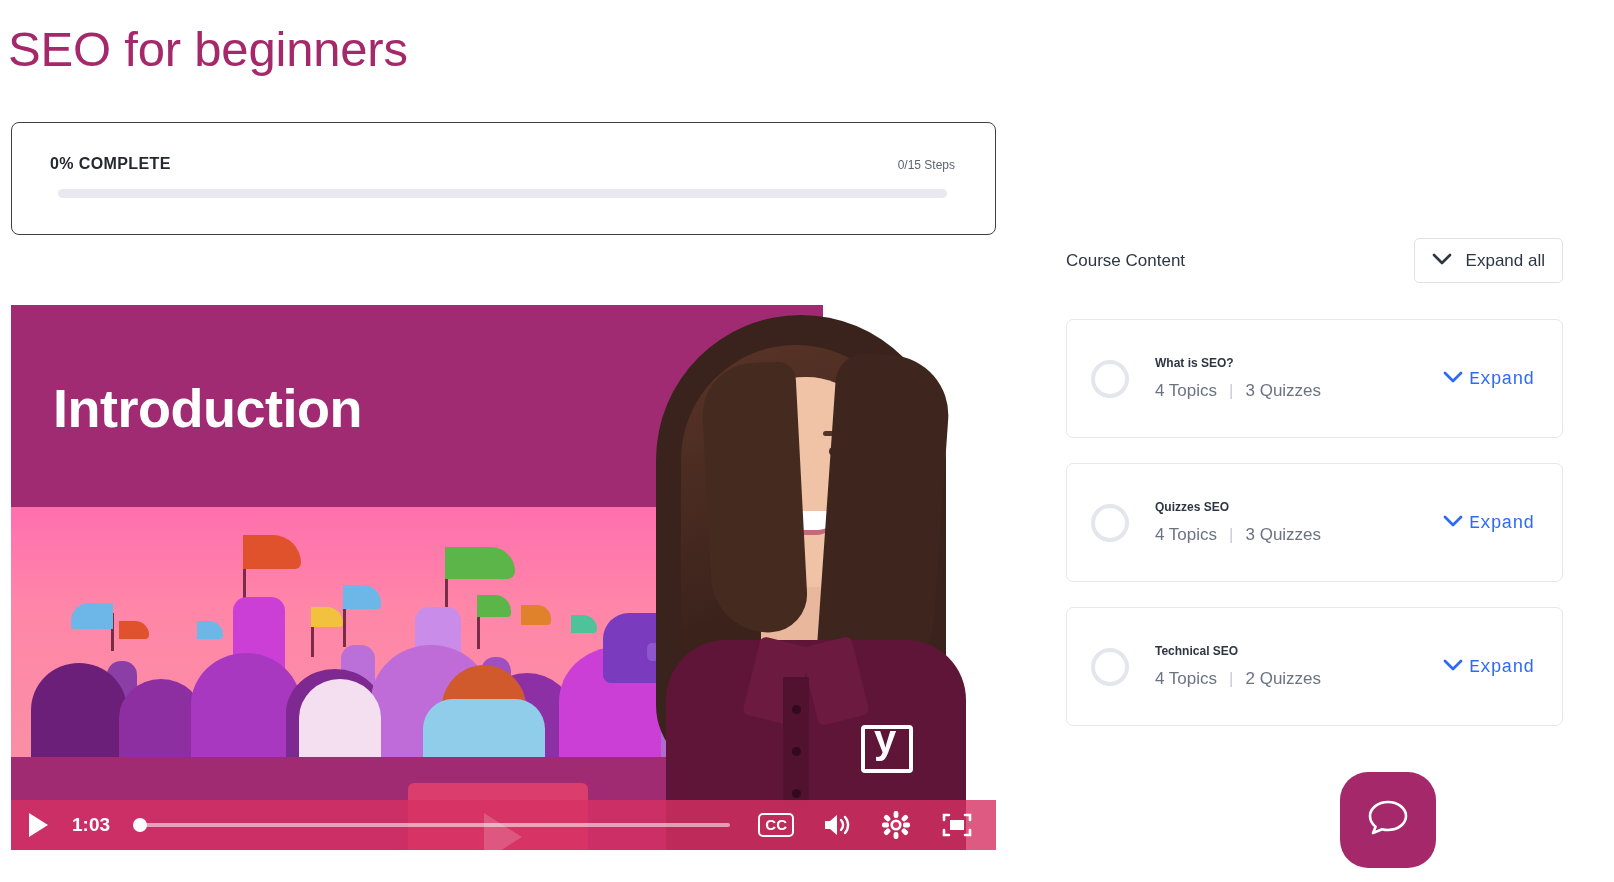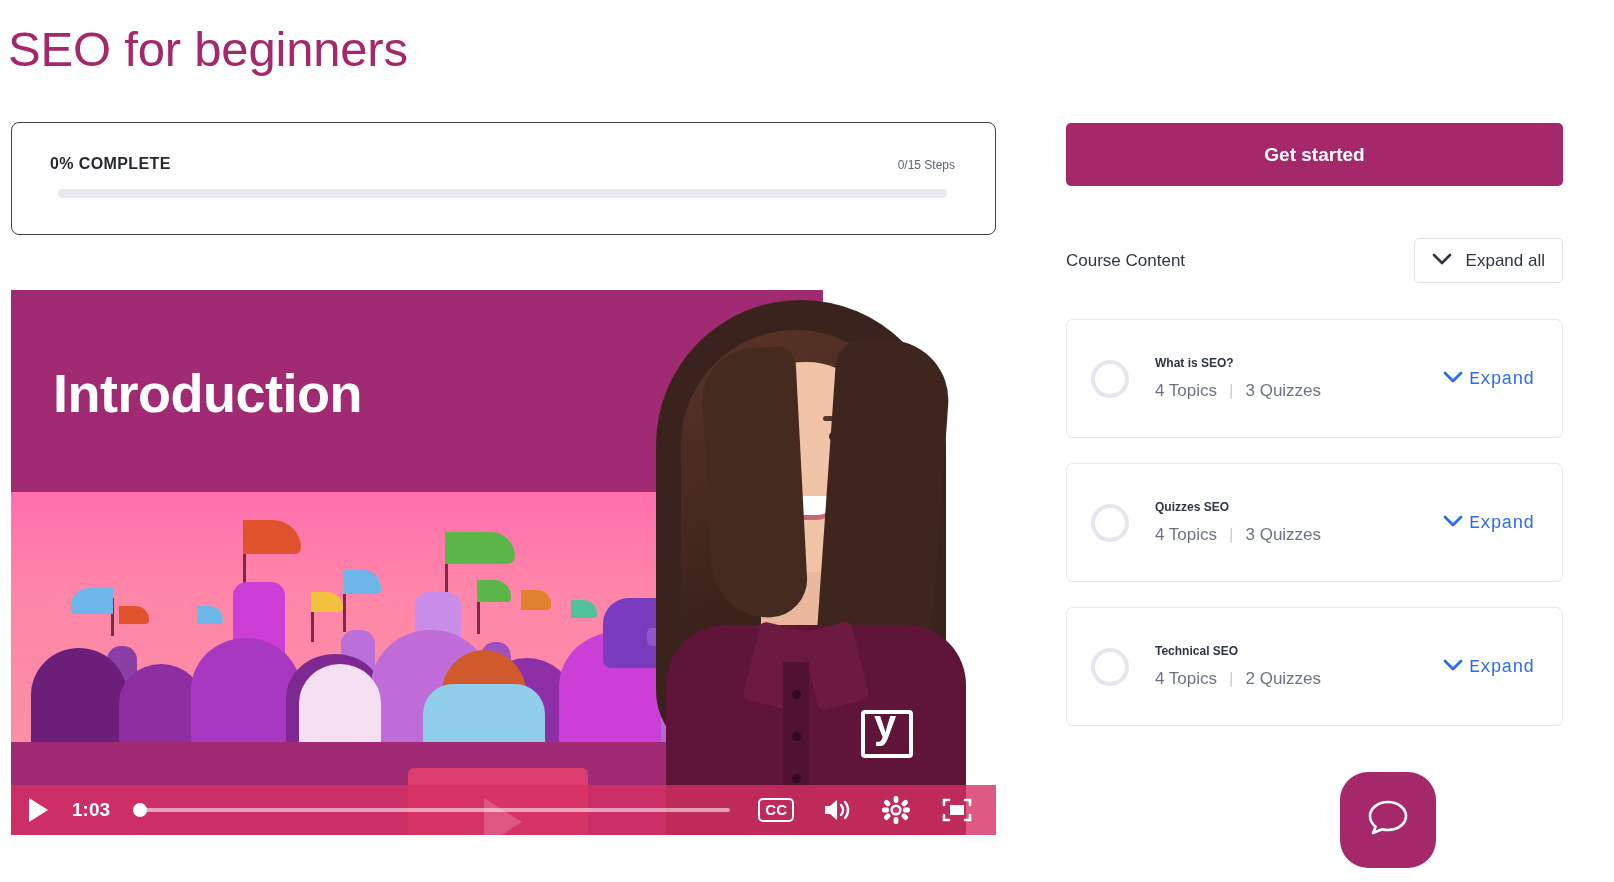--- a/index.html
+++ b/index.html
@@ -55,21 +55,21 @@
   .progress-fill {
     height: 100%;
     background: #a4286a;
     border-radius: 6px;
     width: 0%;
   }
 
   
   .video-wrap {
     position: absolute;
-    left: 11px; top: 290px;
+    left: 11px; top: 305px;
     width: 985px; height: 545px;
     background: #ffffff;
     overflow: hidden;
   }
   
   .v-top {
     position: absolute; left:0; top:0; width: 812px; height: 202px;
     background: #a02b72;
   }
   .v-title {
@@ -351,21 +351,20 @@
               <path d="M28 8V3h-5"></path>
               <path d="M2 18v5h5"></path>
               <path d="M28 18v5h-5"></path>
             </g>
             <rect x="8" y="8" width="14" height="10" fill="#fff"></rect>
           </svg>
       </span>
     </div>
   </div>
 
-  <button class="get-started">Get started</button>
 
   <div class="cc-header">
     <span class="cc-title">Course Content</span>
     <button class="expand-all">
       <span class="chev">
         <svg width="20" height="13" viewBox="0 0 20 13">
             <path d="M2 2l8 8 8-8" stroke="#2e3643" stroke-width="2.6" fill="none" stroke-linecap="round" stroke-linejoin="round"></path>
           </svg>
       </span>
       <span>Expand all</span>

